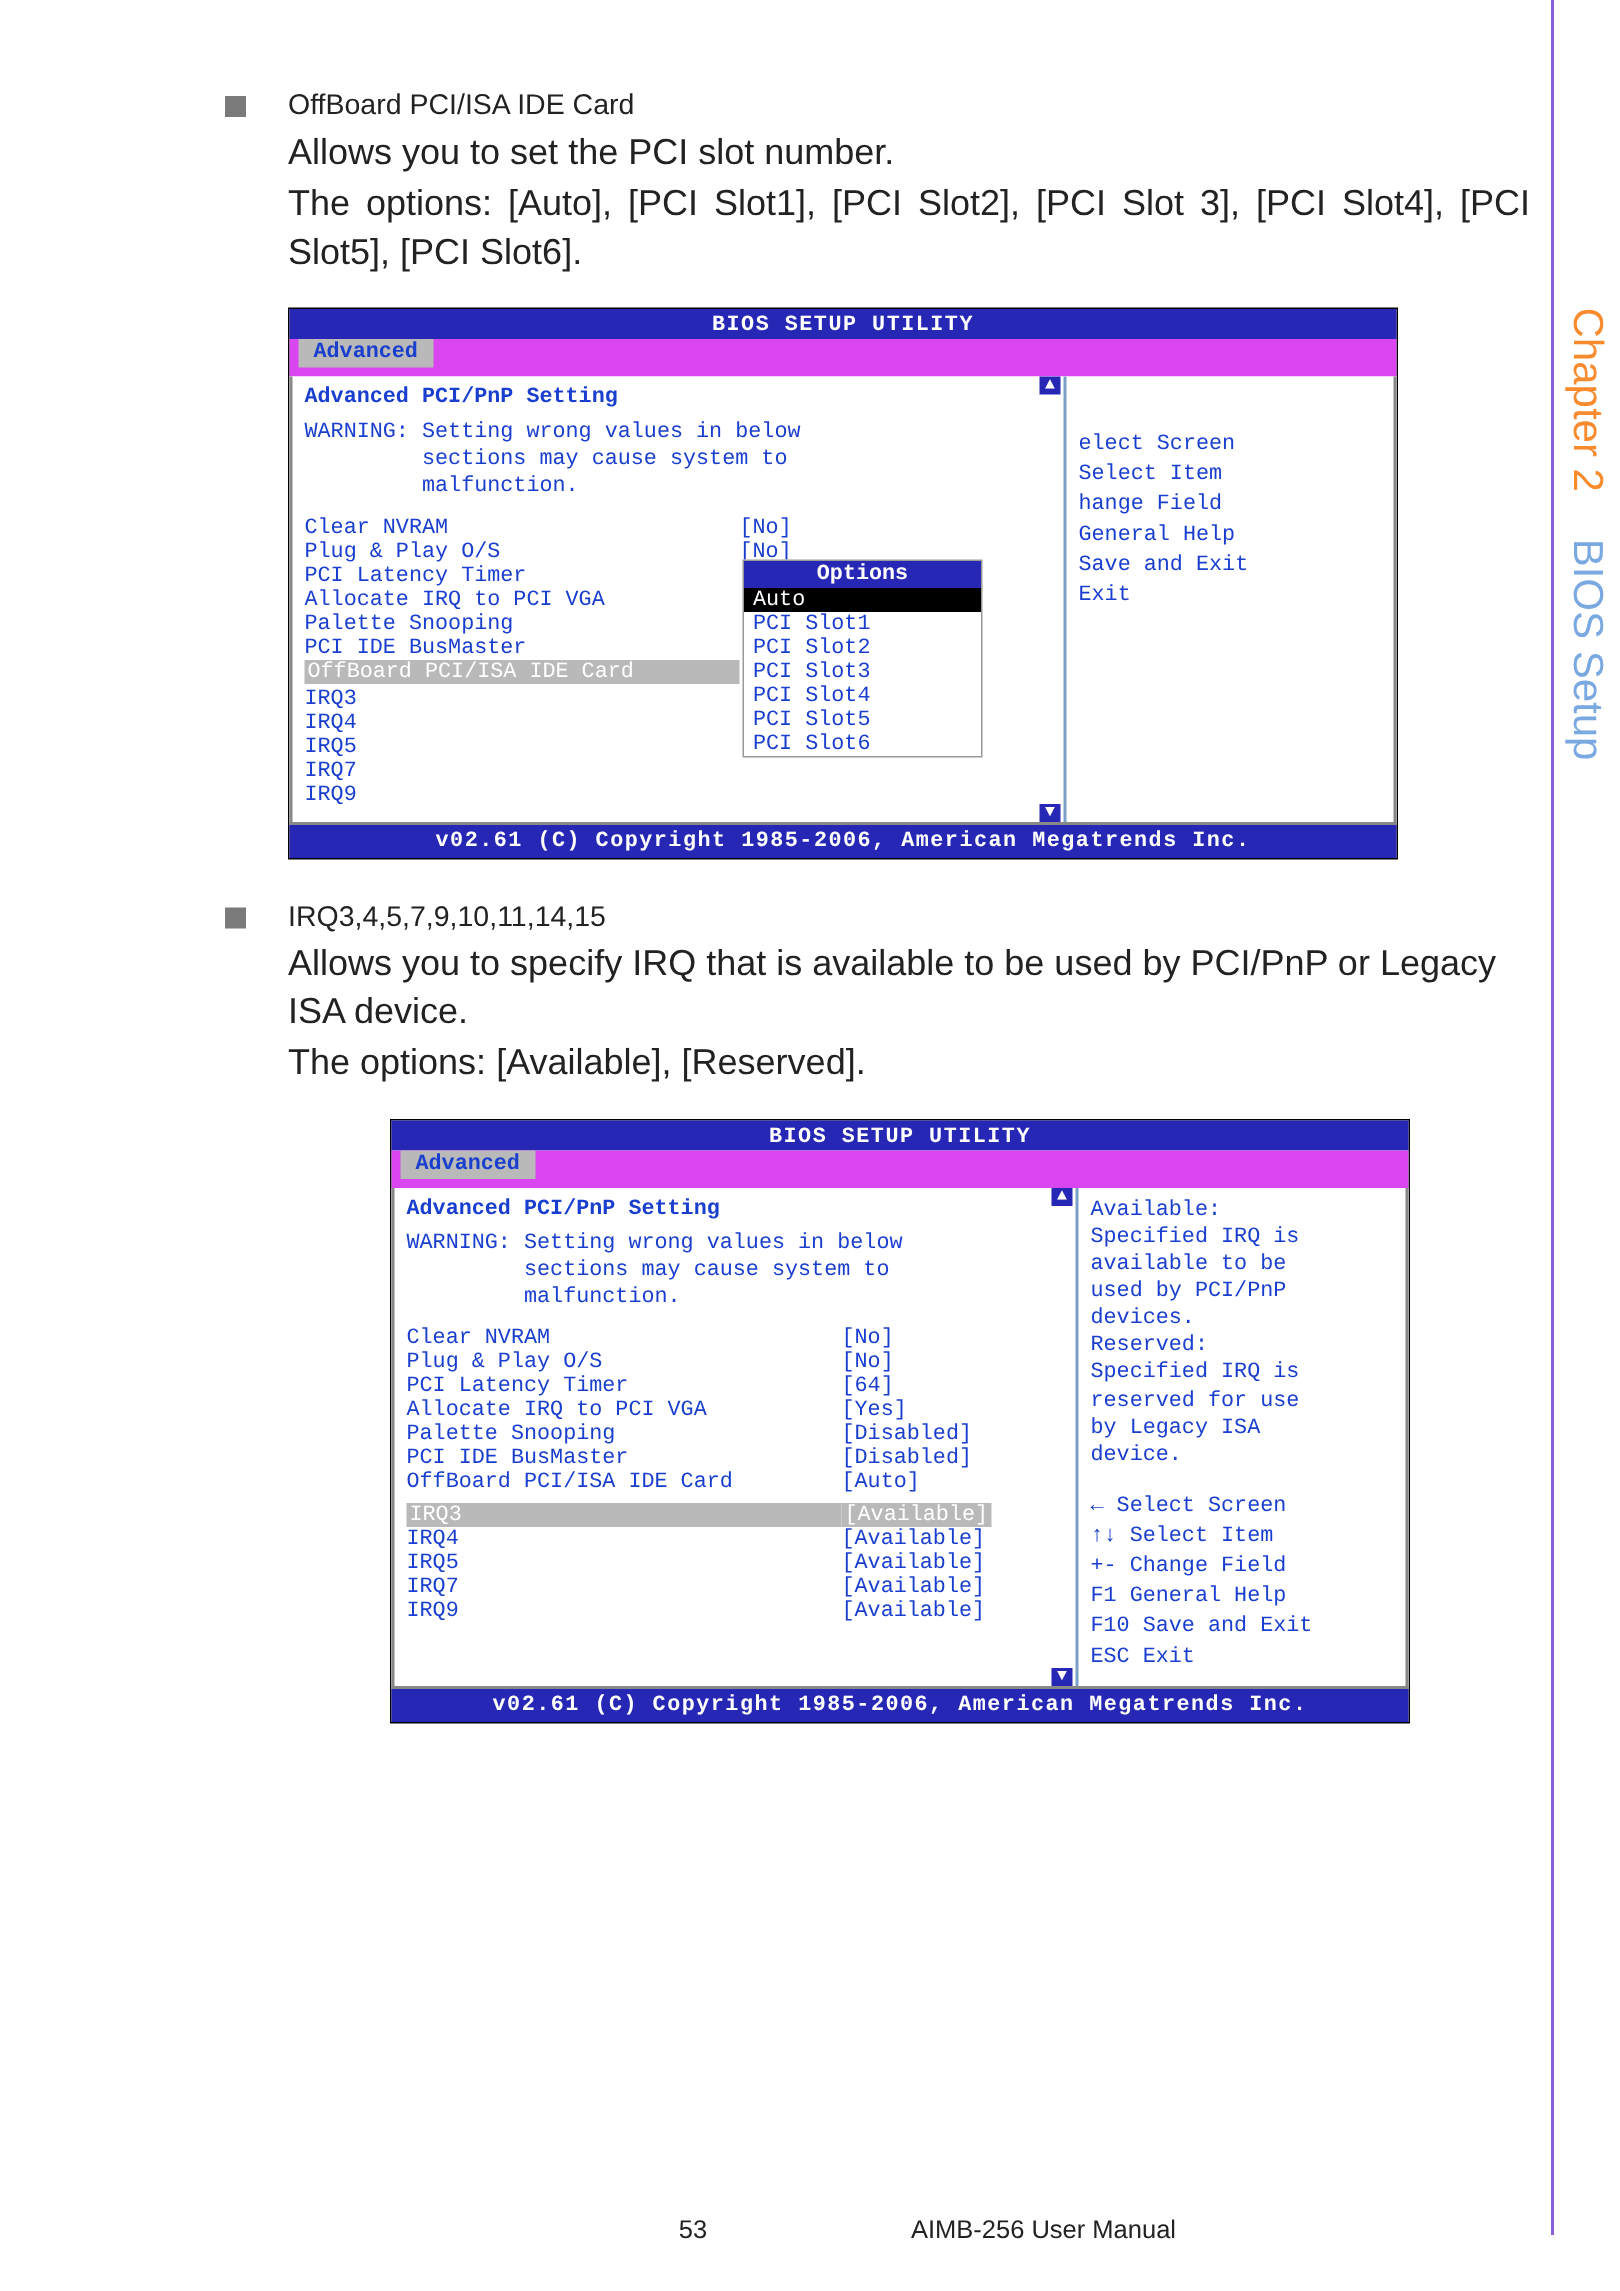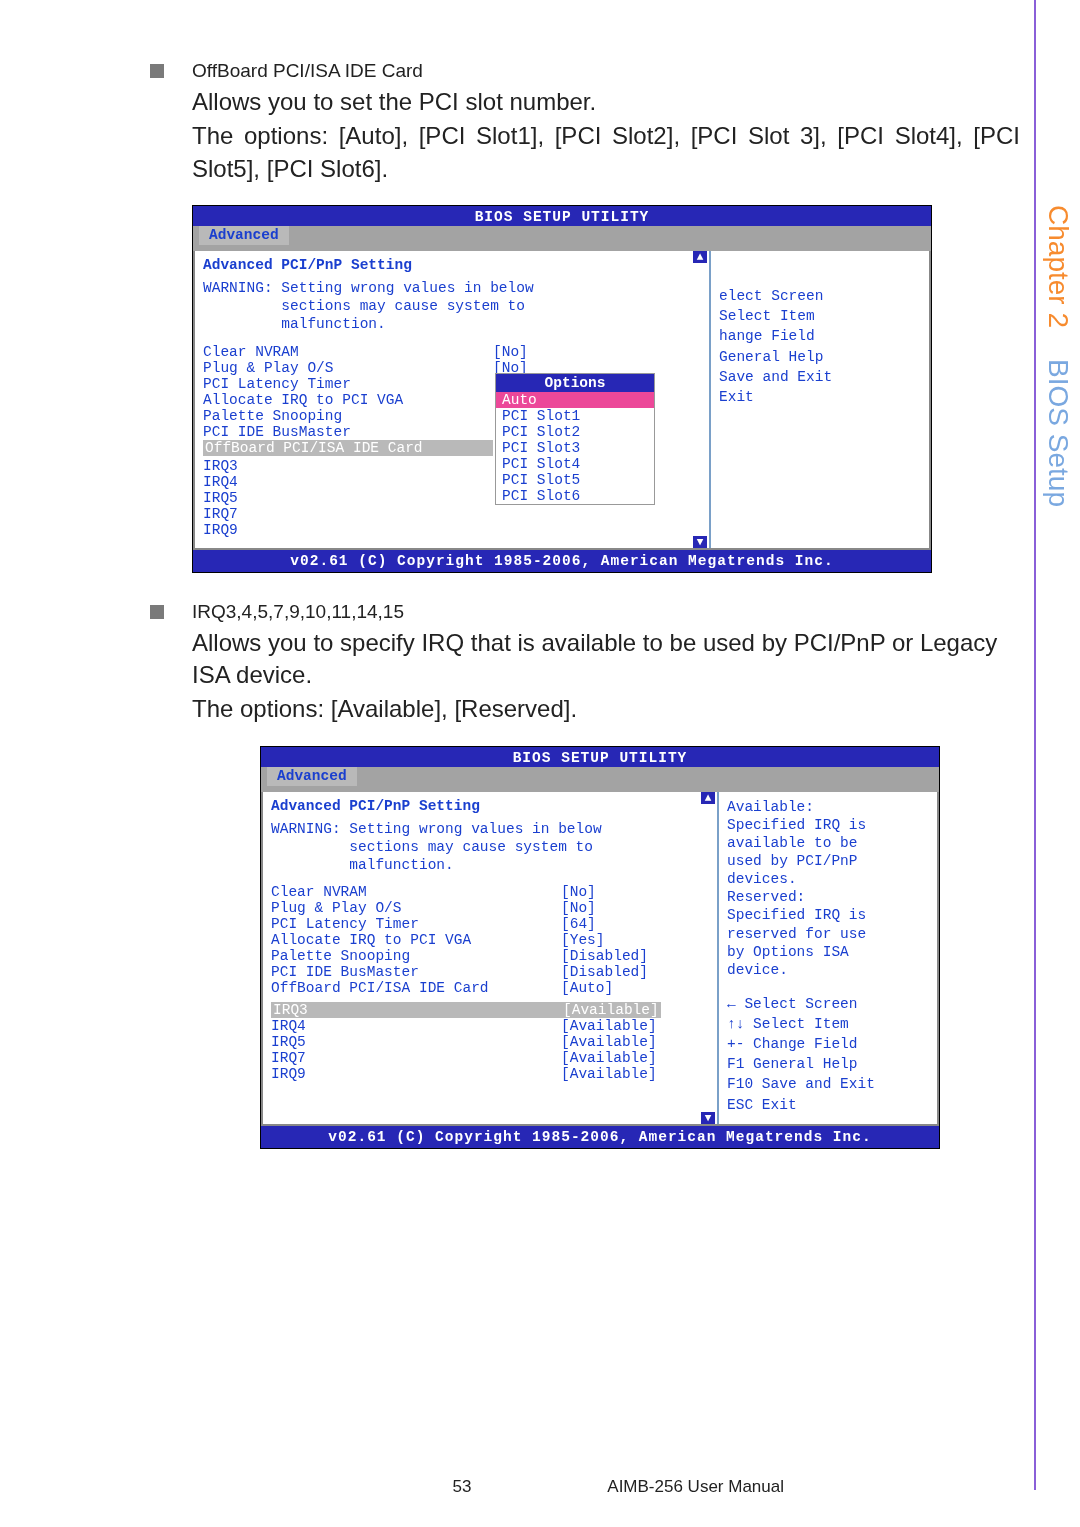--- a/index.html
+++ b/index.html
@@ -46,21 +46,21 @@
   }
   .bios .titlebar {
     background: #2727b5;
     color: #fff;
     text-align: center;
     font-weight: bold;
     padding: 3px 0 1px;
     letter-spacing: 1px;
   }
   .bios .tabrow {
-    background: #a3a3a3; color:#fff; padding: 0 6px 6px;
+    background: #d946ef; color:#fff; padding: 0 6px 6px;
   }
   .bios .tabrow .tab {
     display:inline-block; background:#b9b9b9; color:#1a3fcf; padding:1px 10px 2px; font-weight:bold;
   }
   .bios .frame {
     border: 2px solid #888;
     border-top: none;
     background:#fff;
     display:flex;
   }
@@ -90,21 +90,21 @@
   
   .popup {
     position:absolute;
     left:300px; top:122px;
     width:160px;
     border:1px solid #999;
     background:#fff;
   }
   .popup .pop-title { background:#2727b5; color:#fff; text-align:center; font-weight:bold; padding:1px 0; }
   .popup .pop-item { padding:0 6px; color:#1a3fcf; }
-  .popup .pop-sel { background:#ec4899; color:#fff; padding:0 6px; }
+  .popup .pop-sel { background:#000000; color:#fff; padding:0 6px; }
   .rightcol .navrow { margin-top:2px; }
   .pagefoot {
     position:absolute; bottom:30px; width:924px; left:0;
     display:flex; justify-content:space-between;
     font-size:17px; color:#222; padding:0 60px 0 0;
   }
   .pagefoot .center { position:absolute; left:50%; transform:translateX(-50%); }
   .pagefoot .right { margin-left:auto; margin-right: 80px; }
 </style>
 </head>
@@ -280,21 +280,21 @@
         <div class="rightcol">
           <div id="bios2-help">
               <div>Available:</div>
               <div>Specified IRQ is</div>
               <div>available to be</div>
               <div>used by PCI/PnP</div>
               <div>devices.</div>
               <div>Reserved:</div>
               <div>Specified IRQ is</div>
               <div>reserved for use</div>
-              <div>by Options ISA</div>
+              <div>by Legacy ISA</div>
               <div>device.</div>
             </div>
           <div style="height:14px;"></div>
           <div id="bios2-nav">
               <div class="navrow">← Select Screen</div>
               <div class="navrow">↑↓ Select Item</div>
               <div class="navrow">+- Change Field</div>
               <div class="navrow">F1  General Help</div>
               <div class="navrow">F10 Save and Exit</div>
               <div class="navrow">ESC Exit</div>

